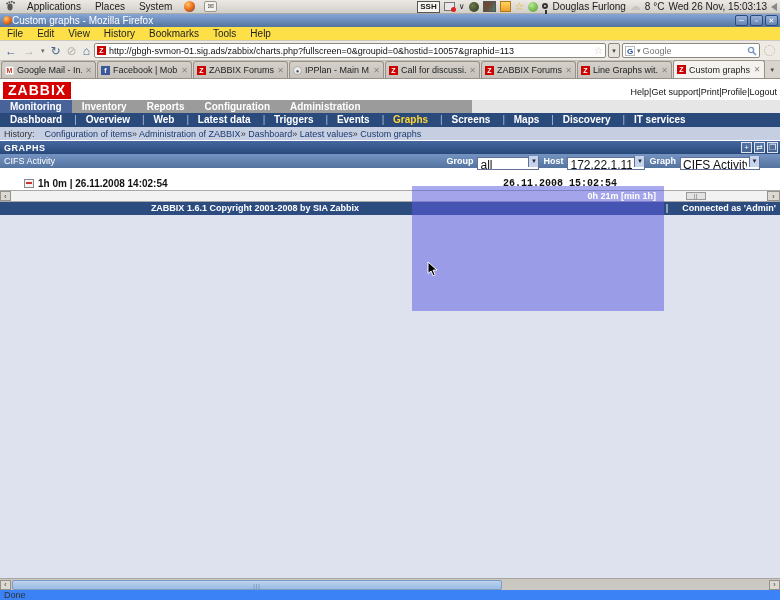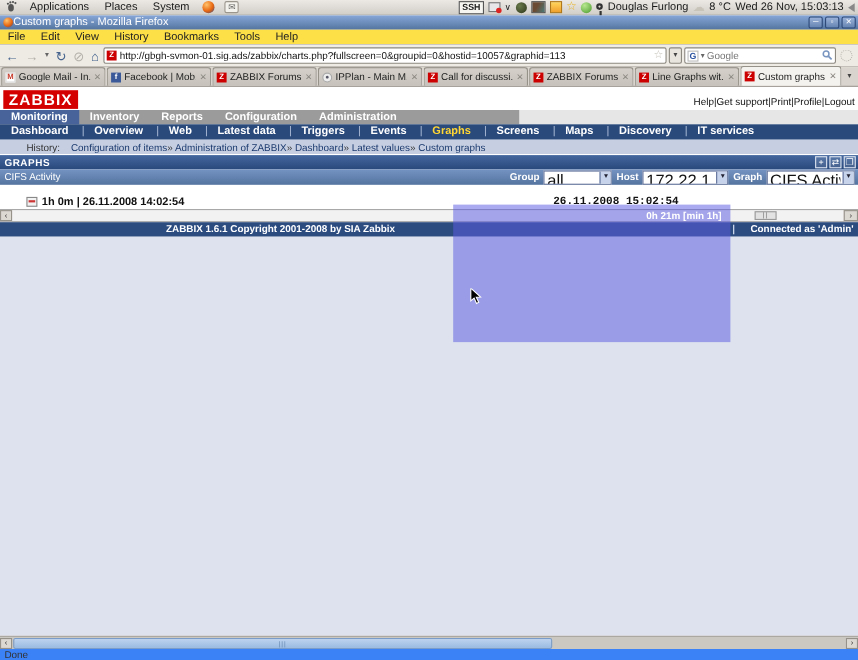--- a/index.html
+++ b/index.html
@@ -106,38 +106,38 @@
   .mn-item.active { background:#47639a; }
 
   #subnav { position:absolute; left:0; top:34px; width:780px; height:14px; background:#2a4a7c;
     display:flex; align-items:center; padding-left:4px; }
   .sn-item { padding:0 6px; font-size:10px; font-weight:bold; color:#fff; line-height:14px; }
   .sn-item + .sn-item::before { content:"|  "; color:#aebdd8; font-weight:normal; margin-right:6px; }
   .sn-item.active { color:#ffd633; }
 
   #history { position:absolute; left:0; top:48px; width:780px; height:13px; background:#c6cfe2;
     display:flex; align-items:center; font-size:9px; padding-left:4px; color:#333; }
-  #history .hlabel { margin-right:10px;margin-left:20px; }
+  #history .hlabel { margin-right:10px; }
   .h-link { color:#1c3a6e; }
   .h-link + .h-link::before { content:" » "; color:#333; }
 
   #graphs-hdr { position:absolute; left:0; top:62px; width:780px; height:13px;
     background:linear-gradient(#44679f,#29497b); display:flex; align-items:center; }
   #graphs-title { color:#fff; font-weight:bold; font-size:9px; padding-left:4px; letter-spacing:.5px; }
   #hdr-icons { margin-left:auto; display:flex; gap:2px; padding-right:2px; }
   .hicon { width:11px; height:11px; border:1px solid #dce4f0; color:#fff; font-size:8px; line-height:9px;
     text-align:center; background:rgba(255,255,255,.12); }
 
   #cifs-row { position:absolute; left:0; top:75px; width:780px; height:14px;
     background:linear-gradient(#7априм,#557) , linear-gradient(#7593c2,#54749f); display:flex; align-items:center; }
   #cifs-title { color:#fff; font-size:9px; padding-left:4px; }
-  #filters { margin-left:auto; display:flex; align-items:center; gap:4px; padding-right:3px; }
+  #filters { margin-left:auto; display:flex; align-items:center; gap:4px; padding-right:20px; }
   .flabel { color:#fff; font-size:9px; font-weight:bold; }
   .selwrap { position:relative; height:13px; }
-  .selwrap select { width:100%; height:13px; font-size:15px; font-family:"Liberation Sans",sans-serif;
+  .selwrap select { width:100%; height:13px; font-size:12px; font-family:"Liberation Sans",sans-serif;
     border:1px solid #61719a; background:#fff; -webkit-appearance:none; appearance:none;
     padding:0 12px 0 2px; border-radius:0; color:#111; }
   .selwrap .arr { position:absolute; right:1px; top:1px; bottom:1px; width:10px; background:#c6d3ea;
     border-left:1px solid #61719a; font-size:6px; color:#223; display:flex; align-items:center;
     justify-content:center; pointer-events:none; }
   .w62{width:62px}.w78{width:78px}.w80{width:80px}
 
   #time-row { position:absolute; left:0; top:99px; width:620px; height:12px; }
   #period-left { position:absolute; left:24px; top:0; display:flex; align-items:center; gap:4px;
     font-size:10px; font-weight:bold; color:#111; }

